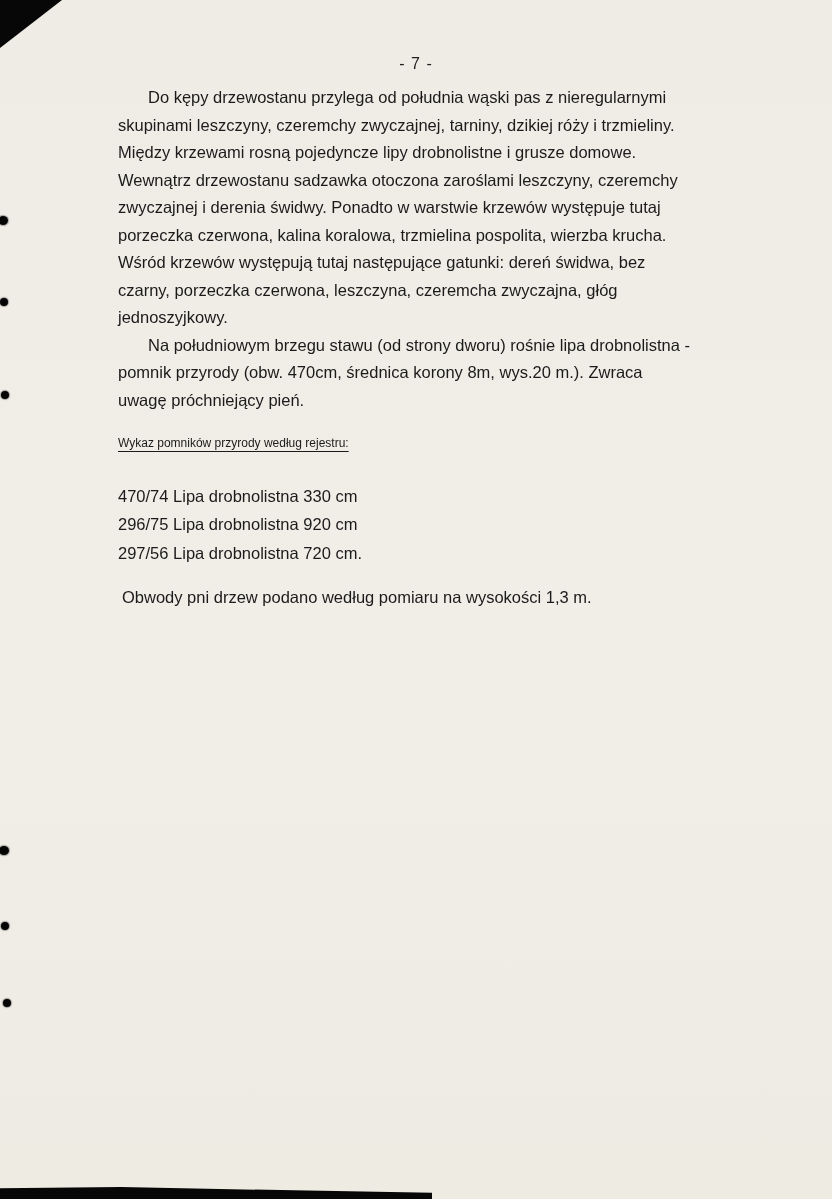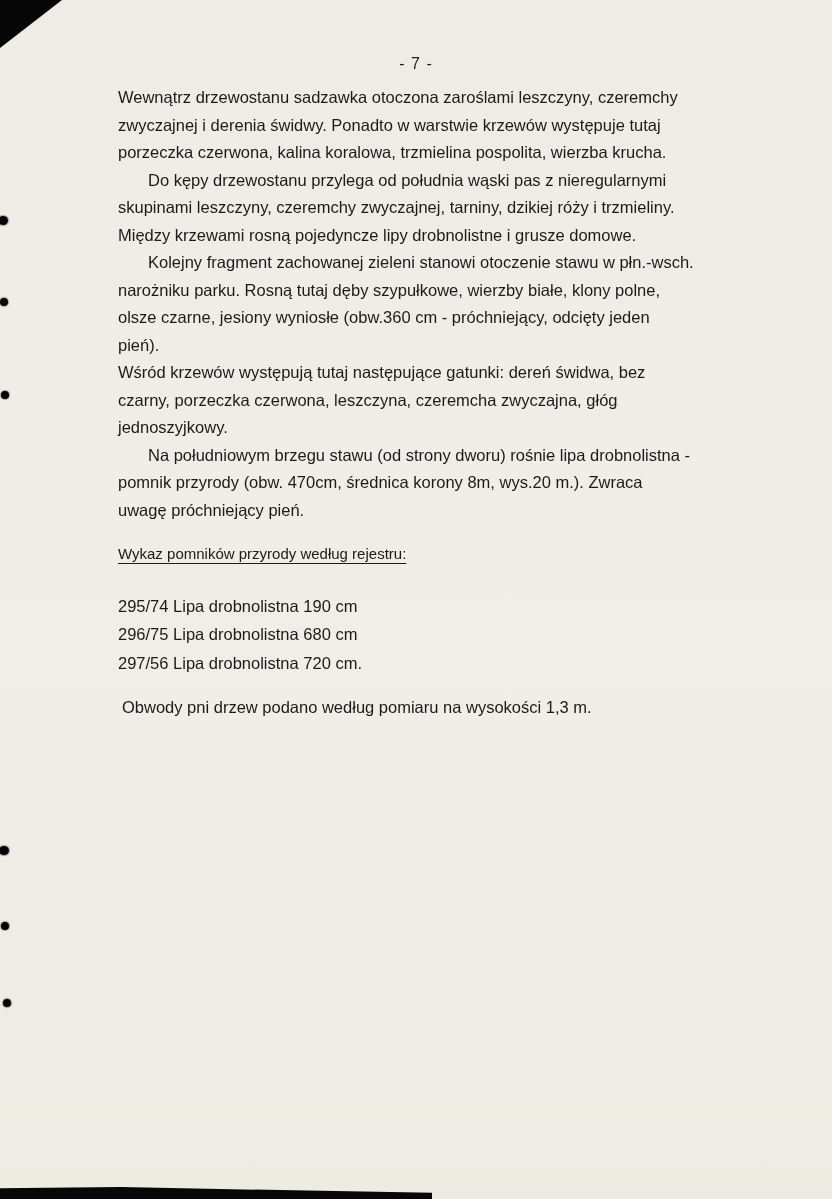--- a/index.html
+++ b/index.html
@@ -35,21 +35,21 @@
     font-size: 16.5px;
     line-height: 27.5px;
   }
   .para {
     margin: 0;
     white-space: pre-line;
   }
   .para.indent { text-indent: 30px; }
   .register-heading {
     margin: 16px 0 0 0;
-    font-size: 15px;
+    font-size: 12px;
     font-weight: normal;
     text-decoration: underline;
     text-underline-offset: 4px;
     color: #1b1b1b;
   }
   .register-list { margin-top: 24px; }
   .register-item { line-height: 28.5px; }
   .note { margin: 17px 0 0 4px; }
 
   
@@ -75,42 +75,38 @@
   }
 </style>
 </head>
 <body>
 
 <div class="page">
 
   <div class="page-number">- 7 -</div>
 
   <div class="content">
+    <p class="para indent">Do kępy drzewostanu przylega od południa wąski pas z nieregularnymi
+skupinami leszczyny, czeremchy zwyczajnej, tarniny, dzikiej róży i trzmieliny.
+Między krzewami rosną pojedyncze lipy drobnolistne i grusze domowe.</p>
     <p class="para">Wewnątrz drzewostanu sadzawka otoczona zaroślami leszczyny, czeremchy
 zwyczajnej i derenia świdwy. Ponadto w warstwie krzewów występuje tutaj
 porzeczka czerwona, kalina koralowa, trzmielina pospolita, wierzba krucha.</p>
-    <p class="para indent">Do kępy drzewostanu przylega od południa wąski pas z nieregularnymi
-skupinami leszczyny, czeremchy zwyczajnej, tarniny, dzikiej róży i trzmieliny.
-Między krzewami rosną pojedyncze lipy drobnolistne i grusze domowe.</p>
-    <p class="para indent">Kolejny fragment zachowanej zieleni stanowi otoczenie stawu w płn.-wsch.
-narożniku parku. Rosną tutaj dęby szypułkowe, wierzby białe, klony polne,
-olsze czarne, jesiony wyniosłe (obw.360 cm - próchniejący, odcięty jeden
-pień).</p>
     <p class="para">Wśród krzewów występują tutaj następujące gatunki: dereń świdwa, bez
 czarny, porzeczka czerwona, leszczyna, czeremcha zwyczajna, głóg
 jednoszyjkowy.</p>
     <p class="para indent">Na południowym brzegu stawu (od strony dworu) rośnie lipa drobnolistna -
 pomnik przyrody (obw. 470cm, średnica korony 8m, wys.20 m.). Zwraca
 uwagę próchniejący pień.</p>
 
     <h2 class="register-heading">Wykaz pomników przyrody według rejestru:</h2>
 
     <div class="register-list">
-      <div class="register-item">295/74 Lipa drobnolistna 190 cm</div>
-      <div class="register-item">296/75 Lipa drobnolistna 680 cm</div>
+      <div class="register-item">470/74 Lipa drobnolistna 330 cm</div>
+      <div class="register-item">296/75 Lipa drobnolistna 920 cm</div>
       <div class="register-item">297/56 Lipa drobnolistna 720 cm.</div>
     </div>
 
     <p class="note">Obwody pni drzew podano według pomiaru na wysokości 1,3 m.</p>
   </div>
 
   <div class="corner-tl"></div>
 
   <div class="edge-dot" style="top:216px; left:-2px; width:10px; height:9px;"></div>
   <div class="edge-dot" style="top:298px; left:0px;  width:8px;  height:8px;"></div>

